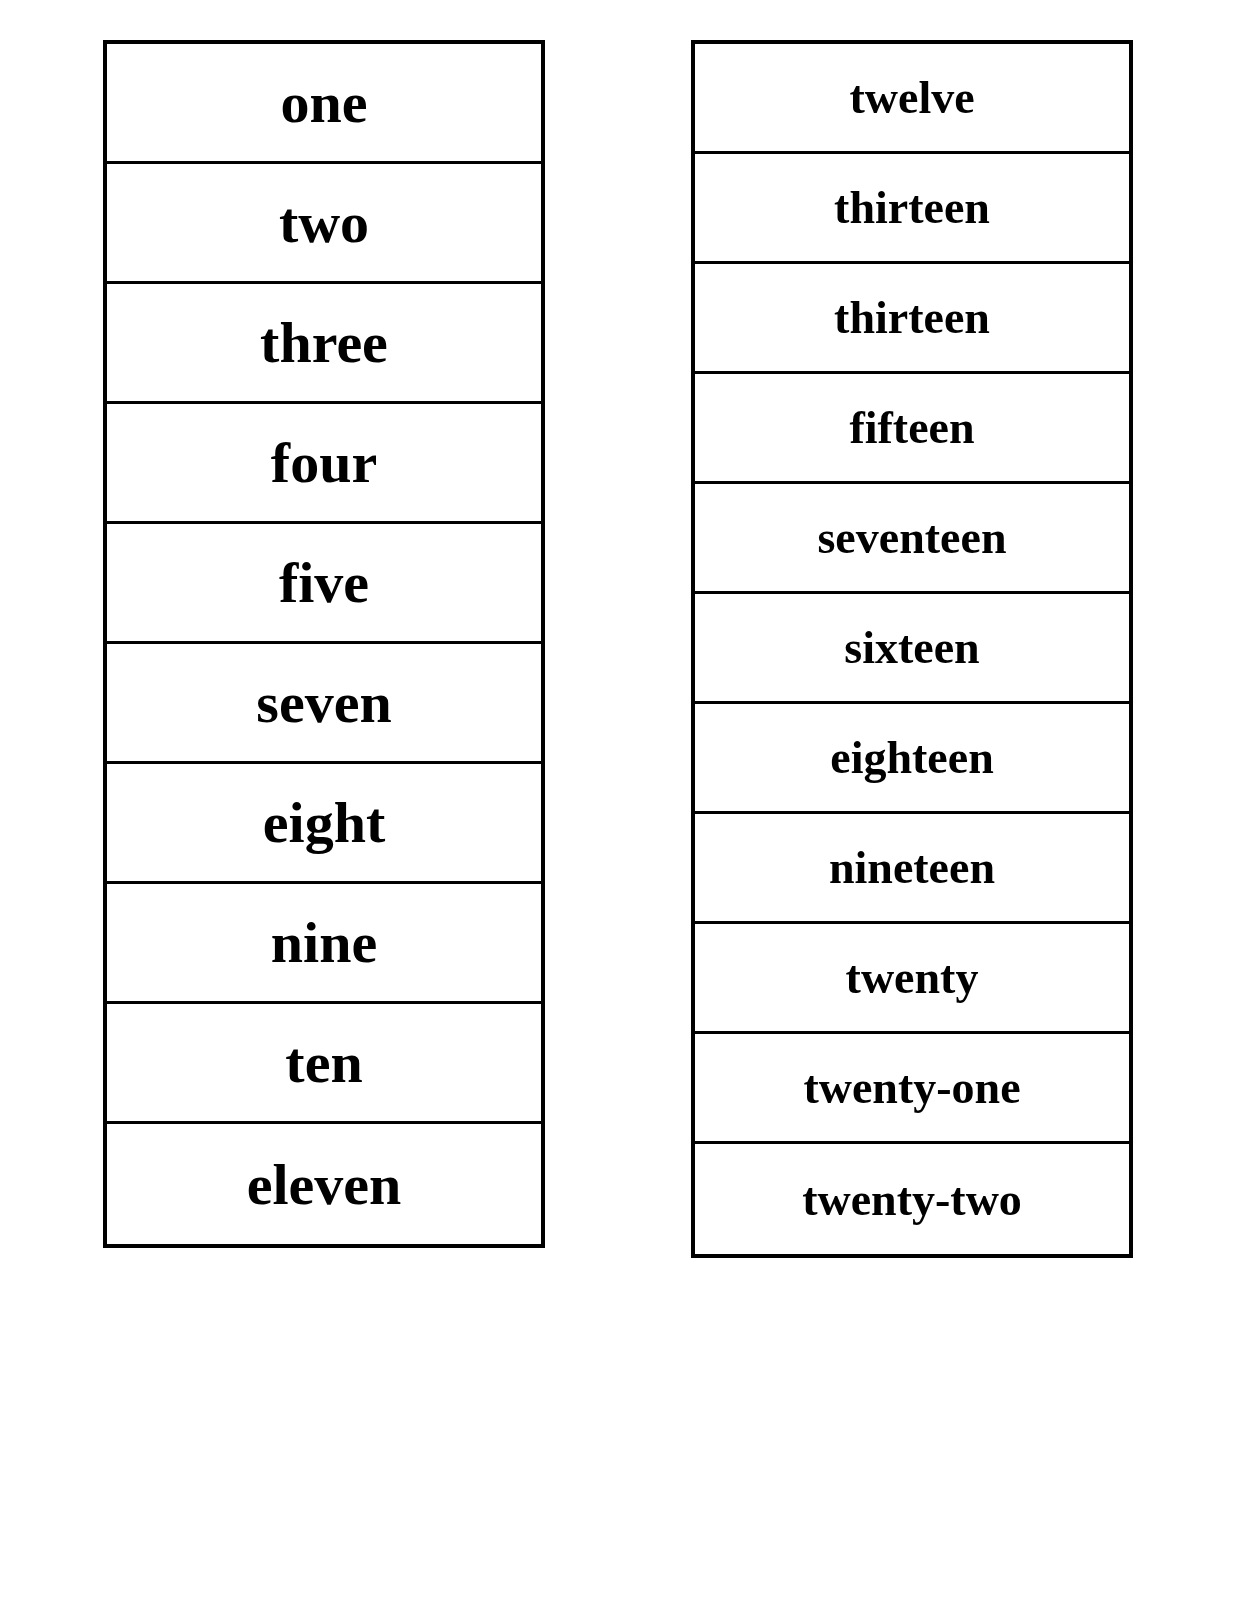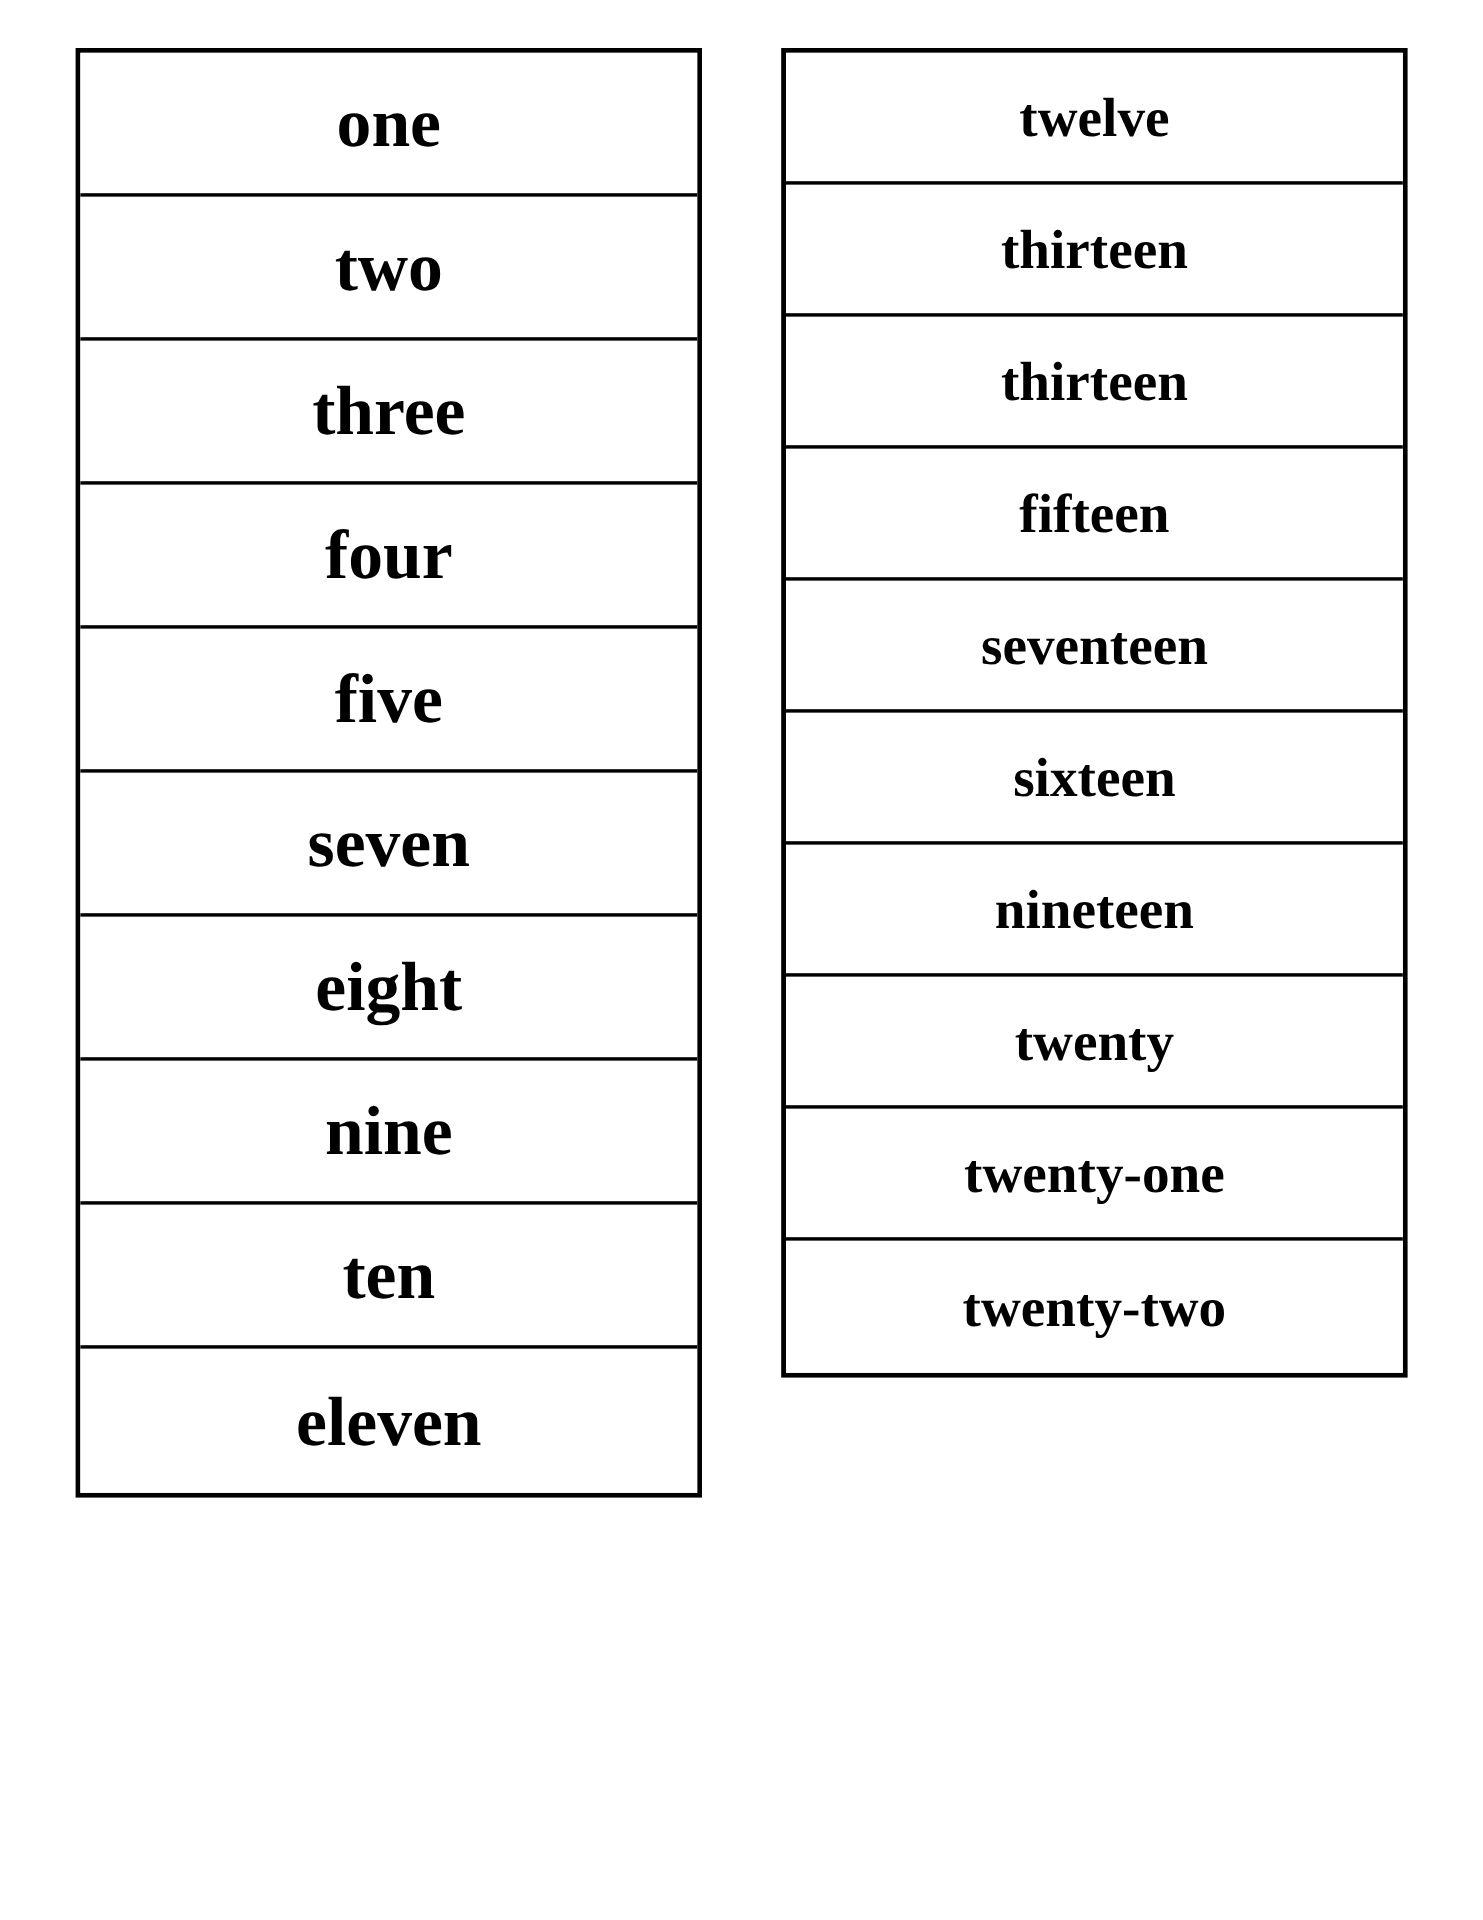--- a/index.html
+++ b/index.html
@@ -24,21 +24,21 @@
       flex-direction: row;
       justify-content: space-around;
       align-items: flex-start;
       width: 100%;
       padding: 20px 10px;
     }
 
     .number-column {
       display: flex;
       flex-direction: column;
-      width: 522px;
+      width: 442px;
       border: 4px solid #000000;
     }
 
     .number-cell {
       display: flex;
       align-items: center;
       justify-content: center;
       border-bottom: 3px solid #000000;
       padding: 18px 10px;
       background-color: #ffffff;
@@ -114,20 +114,23 @@
       <div class="number-cell">
         <span>fifteen</span>
       </div>
       <div class="number-cell">
         <span>seventeen</span>
       </div>
       <div class="number-cell">
         <span>sixteen</span>
       </div>
       <div class="number-cell">
+        <span>eighteen</span>
+      </div>
+      <div class="number-cell">
         <span>nineteen</span>
       </div>
       <div class="number-cell">
         <span>twenty</span>
       </div>
       <div class="number-cell">
         <span>twenty-one</span>
       </div>
       <div class="number-cell">
         <span>twenty-two</span>

